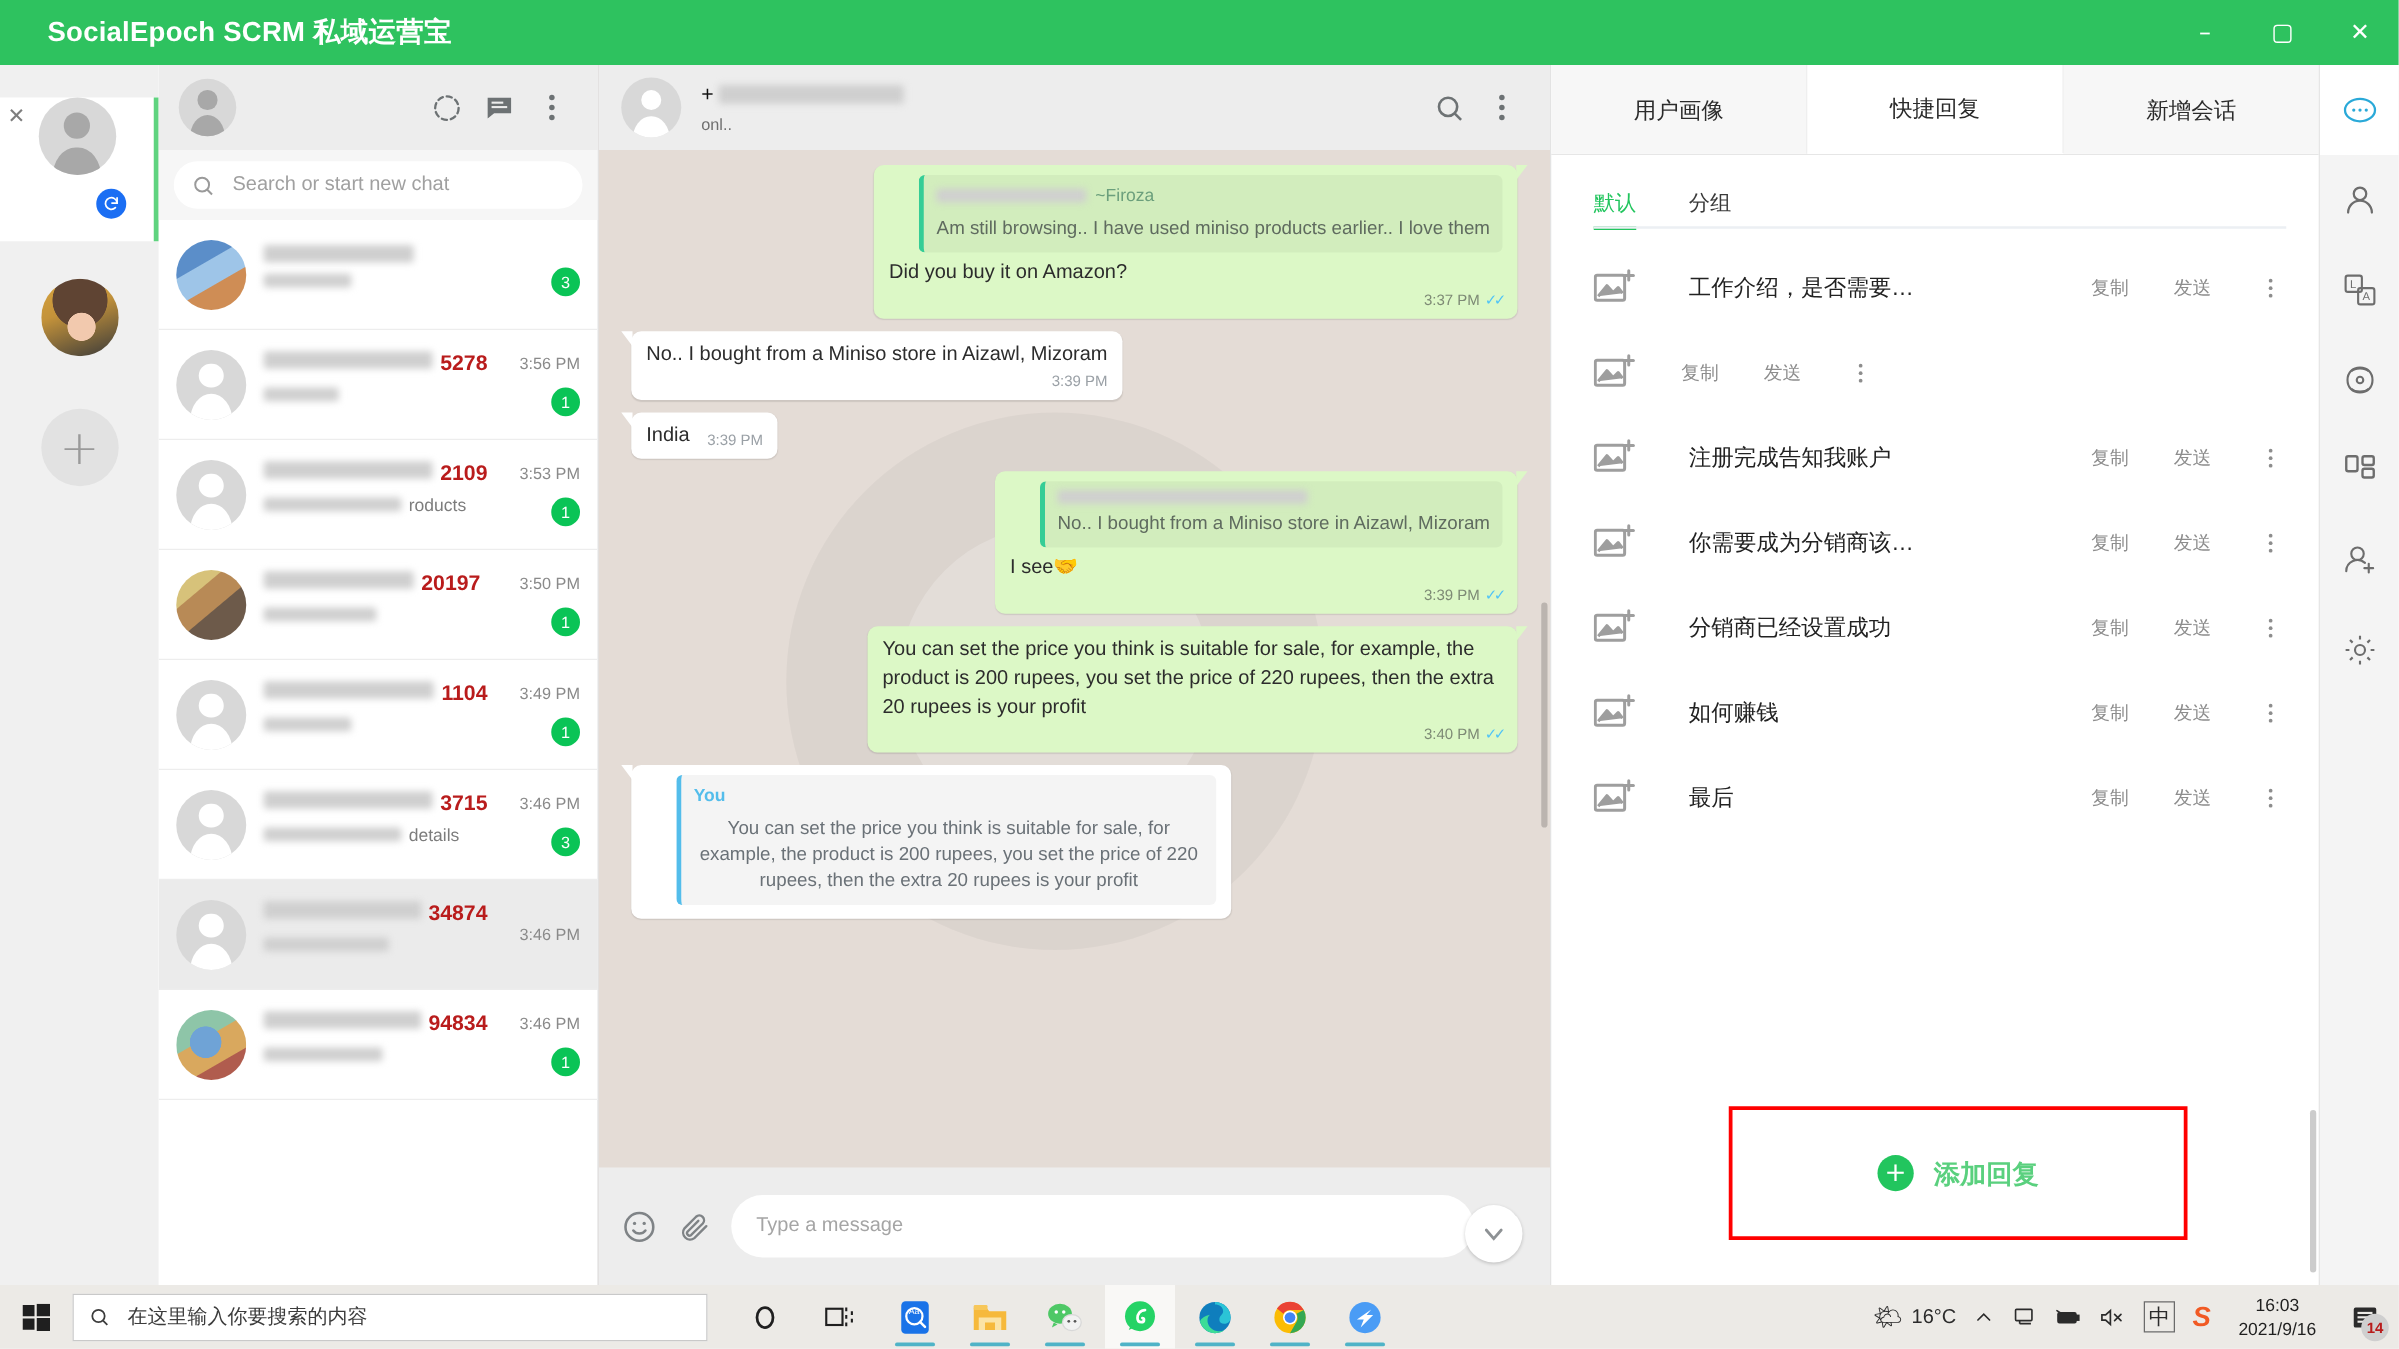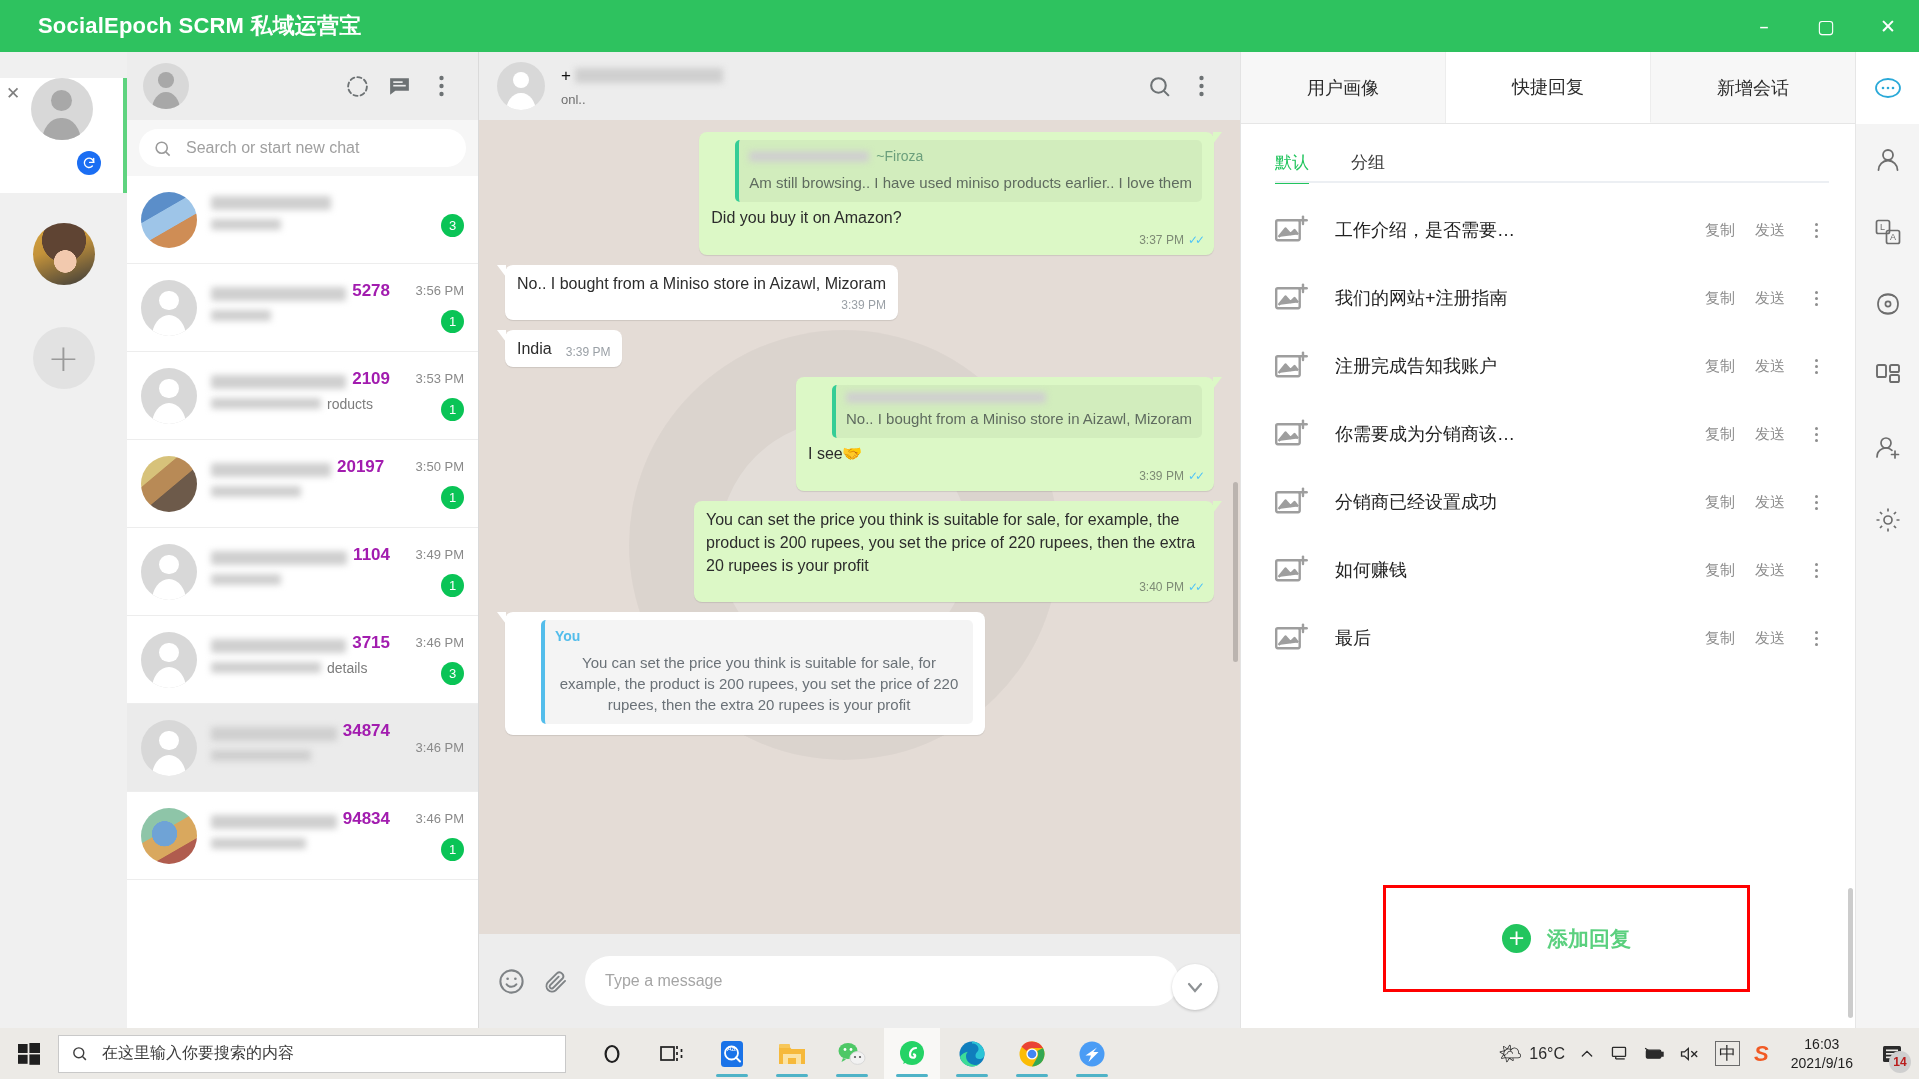--- a/index.html
+++ b/index.html
@@ -114,21 +114,21 @@
   .cl-row .av.photo2 {
     border-radius: 50%;
     background: linear-gradient(140deg,#d7c27a 0 30%,#b88a56 31% 55%,#6d5a4a 56% 100%);
   }
   .cl-row .av.photo3 {
     border-radius: 50%;
     background: radial-gradient(circle at 42% 46%, #6fa3d6 0 28%, transparent 29%),
                 linear-gradient(150deg,#8ec5a8 0 40%,#d9a85e 41% 70%,#b05c4e 71% 100%);
   }
   .cl-row .mid { flex: 1; margin-left: 14px; min-width: 0; }
-  .cl-row .name { font-size: 17px; color: #a21caf; font-weight: 600; display: flex; align-items: flex-end; }
+  .cl-row .name { font-size: 17px; color: #b91c1c; font-weight: 600; display: flex; }
   .cl-row .sub { font-size: 14px; color: #7c7c7c; margin-top: 7px; }
   .cl-row .right { text-align: right; width: 74px; flex: none; }
   .cl-row .time { font-size: 13px; color: #8a8a8a; }
   .cl-row .badge {
     display: inline-block; min-width: 23px; height: 23px; line-height: 23px;
     border-radius: 12px; background: #0ac456; color: #fff; font-size: 13px;
     text-align: center; margin-top: 12px; padding: 0 6px;
   }
   .blur { background: #cfcfcf; border-radius: 2px; display: inline-block; filter: blur(3px); }
 
@@ -228,21 +228,21 @@
   }
   .sub.active { color: #22c55e; }
   .sub.active:after {
     content: ""; position: absolute; left: 0; right: 0; bottom: 0; height: 3px; background: #22c55e;
   }
   .subtab-rule {
     position: absolute; left: 34px; right: 26px; bottom: 1px; height: 2px; background: #eceff3;
   }
   .qr-list { padding: 12px 0 0 0; }
   .qr-row {
-    height: 68px; display: flex; align-items: center; padding: 0 26px 0 34px;
+    height: 68px; display: flex; align-items: center; padding: 0 26px 0 34px; gap: 16px;
   }
   .qr-thumb { width: 34px; height: 30px; flex: none; color: #9e9e9e; }
   .qr-label {
     flex: 1; margin-left: 26px; font-size: 18px; color: #222;
     white-space: nowrap; overflow: hidden; text-overflow: ellipsis;
   }
   .qr-act { font-size: 15px; color: #8d8d8d; margin-left: 20px; }
   .qr-more {
     width: 26px; display: flex; flex-direction: column; align-items: center; gap: 3px;
     margin-left: 18px;
@@ -628,21 +628,20 @@
               <i></i>
             </span>
           </div>
           <div class="qr-row">
             <span class="qr-thumb"><svg width="34" height="30" viewBox="0 0 34 30" fill="none">
                 <rect x="1.2" y="5.2" width="23.5" height="20" rx="1.6" stroke="#9e9e9e" stroke-width="2.4"></rect>
                 <path d="M3.6 22 L10.5 13.5 L15.5 19 L19.5 15 L23 19.5" stroke="#9e9e9e" stroke-width="2.4" stroke-linejoin="round" fill="#9e9e9e"></path>
                 <line x1="28" y1="1.6" x2="28" y2="9" stroke="#9e9e9e" stroke-width="2.4" stroke-linecap="round"></line>
                 <line x1="24.3" y1="5.3" x2="31.7" y2="5.3" stroke="#9e9e9e" stroke-width="2.4" stroke-linecap="round"></line>
               </svg></span>
-            <span class="qr-label">我们的网站+注册指南</span>
             <span class="qr-act">复制</span>
             <span class="qr-act">发送</span>
             <span class="qr-more">
               <i></i>
               <i></i>
               <i></i>
             </span>
           </div>
           <div class="qr-row">
             <span class="qr-thumb"><svg width="34" height="30" viewBox="0 0 34 30" fill="none">

